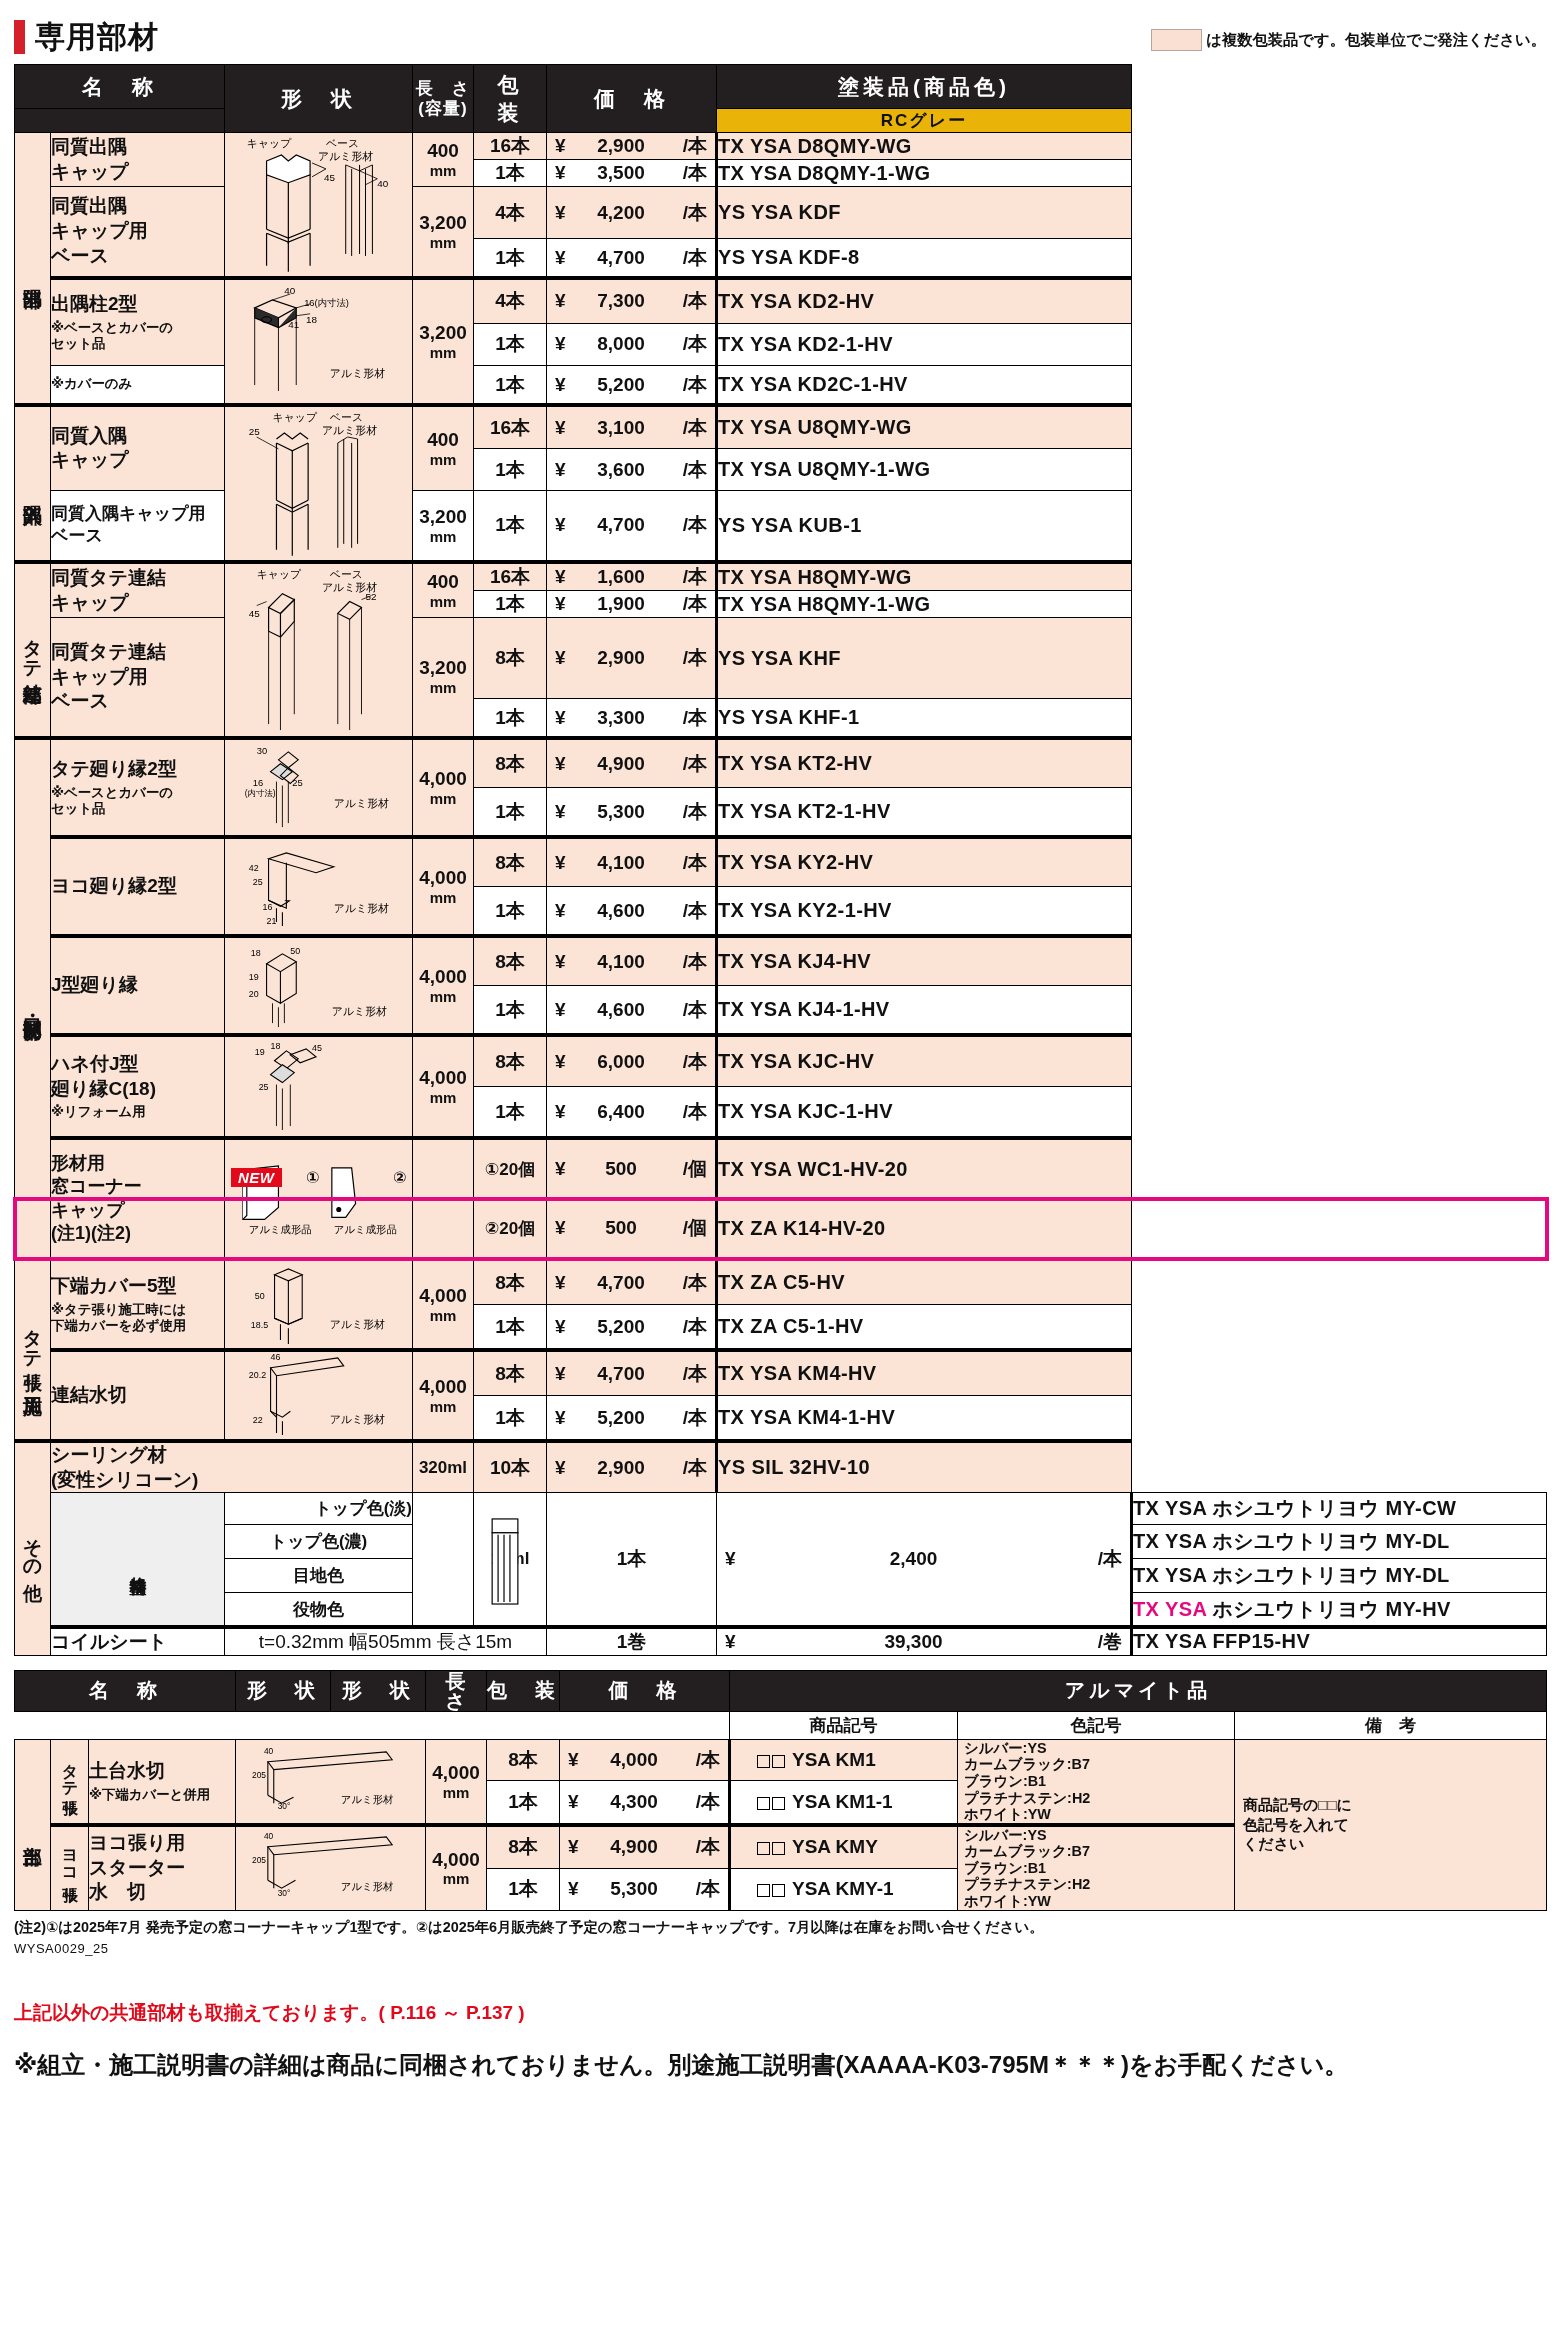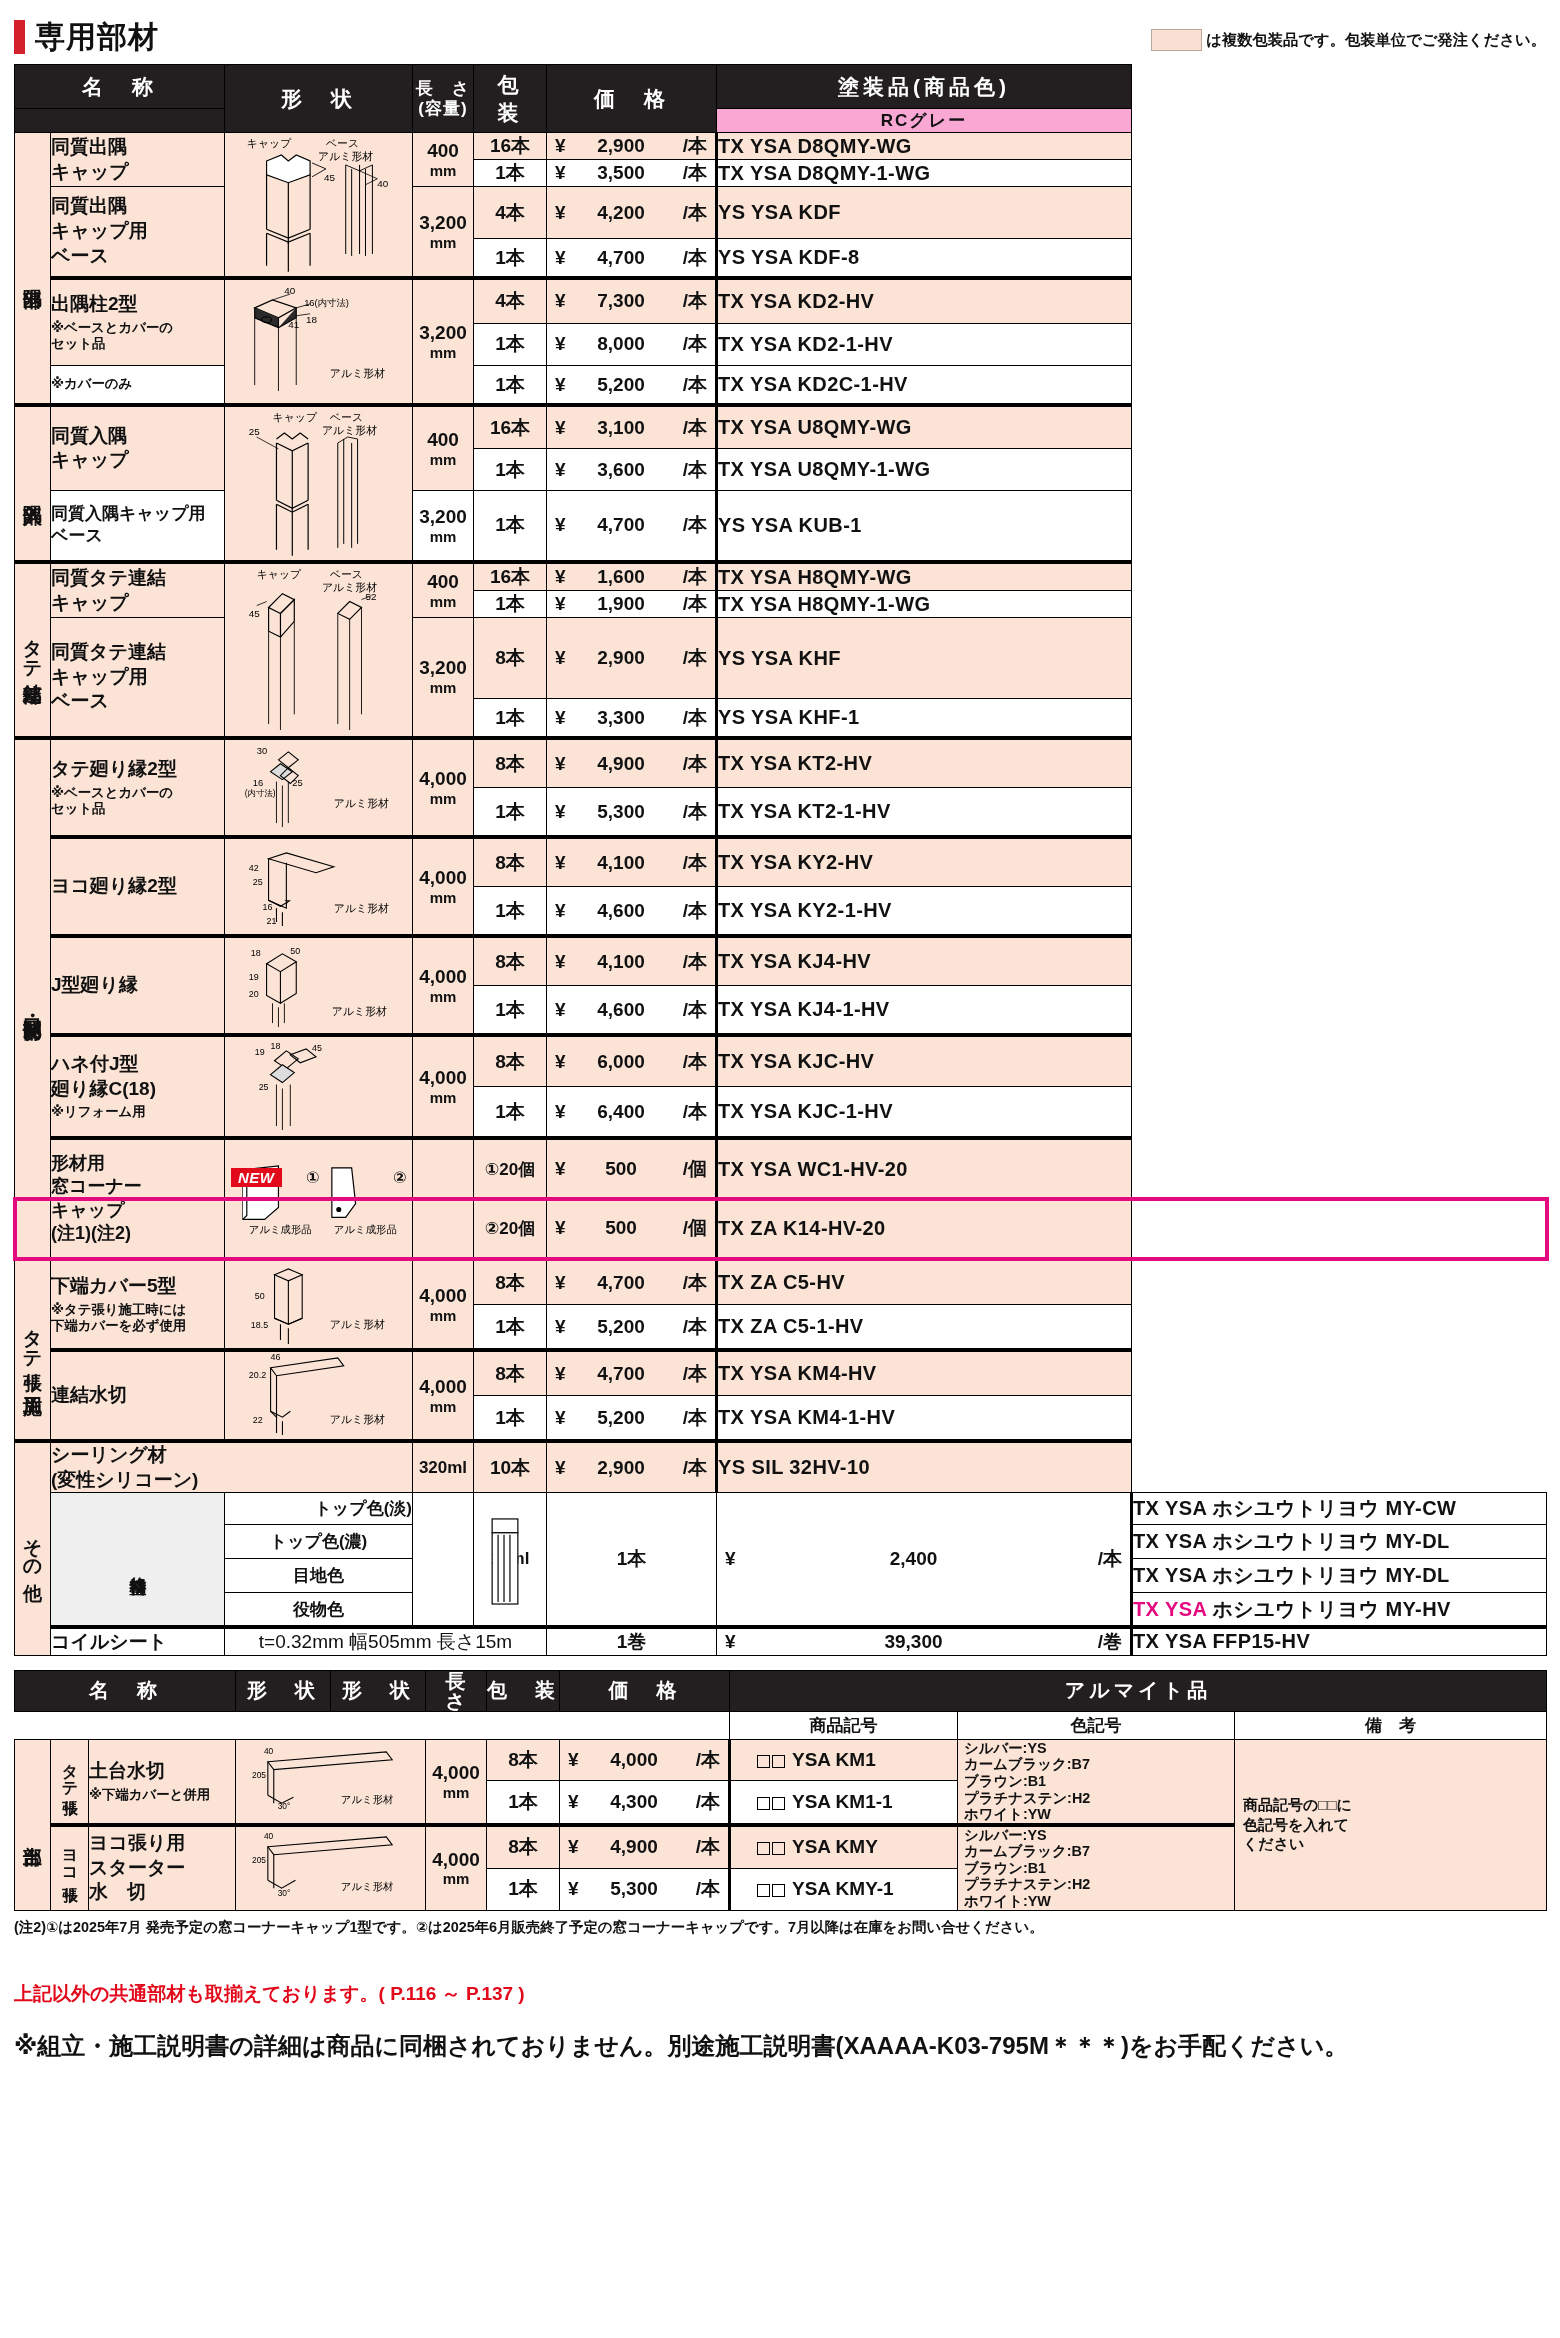--- a/index.html
+++ b/index.html
@@ -21,21 +21,21 @@
   .hdr-note { margin-left:auto; display:flex; align-items:center; font-size:15.3px; font-weight:bold; padding-bottom:3px;}
   .swatch { width:51px; height:22px; background:#fae0d2; border:1px solid #b9a79d; margin-right:4px; }
 
   
   table.mt { border-collapse:collapse; width:1533px; margin-top:10px; table-layout:fixed; }
   table.mt td, table.mt th { border:1px solid #000; padding:0; vertical-align:middle; }
 
   .th { background:#231f20; color:#ffffff; font-weight:bold; text-align:center;
         font-size:21px; height:44px; letter-spacing:4px; }
   .th.small { font-size:17px; letter-spacing:1px; line-height:20px; }
-  .subhd { background:#f9a8d4; text-align:center; font-size:17px; font-weight:bold; height:24px; letter-spacing:2px;}
+  .subhd { background:#eab308; text-align:center; font-size:17px; font-weight:bold; height:24px; letter-spacing:2px;}
 
   .catcell { background:#efefef; text-align:center; font-size:19px; font-weight:bold;
              width:36px; line-height:1.05; letter-spacing:0px; }
   .catcell span { writing-mode:vertical-rl; display:inline-block; }
 
   .namecell { width:174px; padding:6px 8px; font-size:19px; font-weight:bold; line-height:1.3; }
   .namecell .sub { font-size:13.4px; font-weight:bold; line-height:1.25; display:block; margin-top:3px;}
   .shapecell { width:188px; position:relative; height:100%; }
   .lencell { width:61px; text-align:center; font-size:19px; font-weight:bold; line-height:1.15; }
   .lencell .u { font-size:15px; display:block; }
@@ -885,18 +885,19 @@
         <span class="boxsq"></span><span class="boxsq"></span>
         <span>YSA  KMY-1</span>
       </td>
     </tr>
   </tbody>
     </table>
 
   <div class="notes">
     <div>(注2)①は2025年7月 発売予定の窓コーナーキャップ1型です。②は2025年6月販売終了予定の窓コーナーキャップです。7月以降は在庫をお問い合せください。</div>
   </div>
+  <div class="docid">WYSA0029_25</div>
 
   <div class="redline">上記以外の共通部材も取揃えております。( P.116 ～ P.137 )</div>
   <div class="blackline">※組立・施工説明書の詳細は商品に同梱されておりません。別途施工説明書(XAAAA-K03-795M＊＊＊)をお手配ください。</div>
 
 </div>
 
 
 </body></html>

